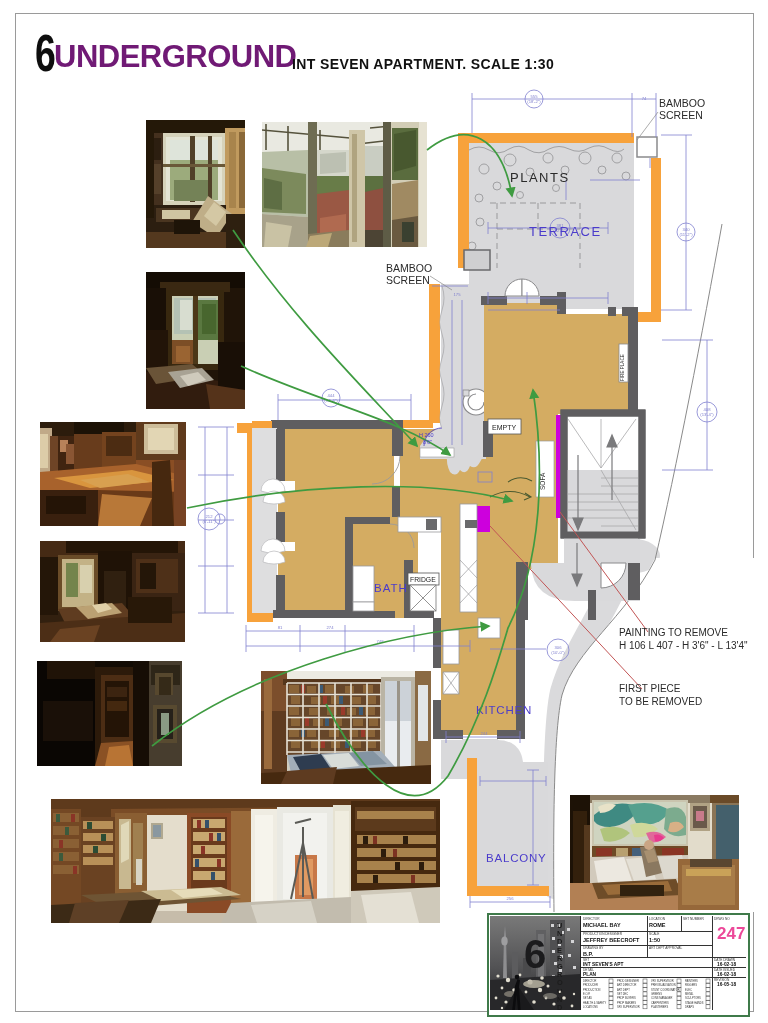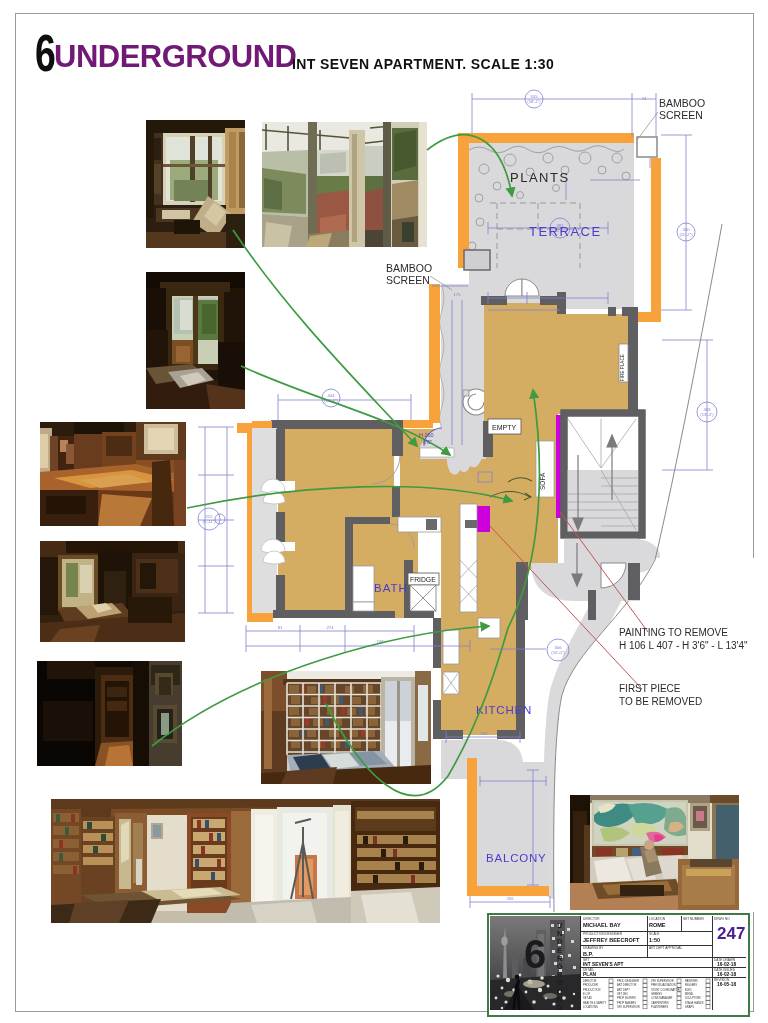--- a/index.html
+++ b/index.html
@@ -939,21 +939,21 @@
     <div class="abs" style="left:0;top:61px;width:165px;height:0;border-top:1px solid #333;"></div>
     <div class="abs" style="left:66px;top:0;width:0;height:41px;border-left:1px solid #333;"></div>
     <div class="abs" style="left:100px;top:0;width:0;height:15px;border-left:1px solid #333;"></div>
     <div class="abs" style="left:131px;top:0;width:0;height:94px;border-left:1px solid #333;"></div>
     <div class="abs" style="left:2px;top:1px;font-size:3.2px;color:#333;">DIRECTOR</div>
     <div class="abs" style="left:2px;top:6px;font-size:5.5px;font-weight:bold;color:#111;">MICHAEL BAY</div>
     <div class="abs" style="left:68px;top:1px;font-size:3.2px;color:#333;">LOCATION</div>
     <div class="abs" style="left:68px;top:6px;font-size:5.5px;font-weight:bold;color:#111;">ROME</div>
     <div class="abs" style="left:102px;top:1px;font-size:3.2px;color:#333;">SET NUMBER</div>
     <div class="abs" style="left:133px;top:1px;font-size:3.2px;color:#333;">DRWG NO</div>
-    <div class="abs" style="left:136px;top:8px;font-size:17px;font-weight:bold;color:#4c1d95;">247</div>
+    <div class="abs" style="left:136px;top:8px;font-size:17px;font-weight:bold;color:#ec4899;">247</div>
     <div class="abs" style="left:2px;top:16px;font-size:3.2px;color:#333;">PRODUCTION DESIGNER</div>
     <div class="abs" style="left:2px;top:21px;font-size:5.5px;font-weight:bold;color:#111;">JEFFREY BEECROFT</div>
     <div class="abs" style="left:68px;top:16px;font-size:3.2px;color:#333;">SCALE</div>
     <div class="abs" style="left:68px;top:21px;font-size:5.5px;font-weight:bold;color:#111;">1:50</div>
     <div class="abs" style="left:2px;top:30px;font-size:3.2px;color:#333;">DRAWING BY</div>
     <div class="abs" style="left:2px;top:35px;font-size:5.5px;font-weight:bold;color:#111;">B.P.</div>
     <div class="abs" style="left:68px;top:30px;font-size:3.2px;color:#333;">ART DEPT APPROVAL</div>
     <div class="abs" style="left:2px;top:42px;font-size:3.2px;color:#333;">SET</div>
     <div class="abs" style="left:2px;top:46px;font-size:4.8px;font-weight:bold;color:#111;">INT SEVEN'S APT</div>
     <div class="abs" style="left:133px;top:42px;font-size:3.2px;color:#333;">DATE DRAWN</div>

